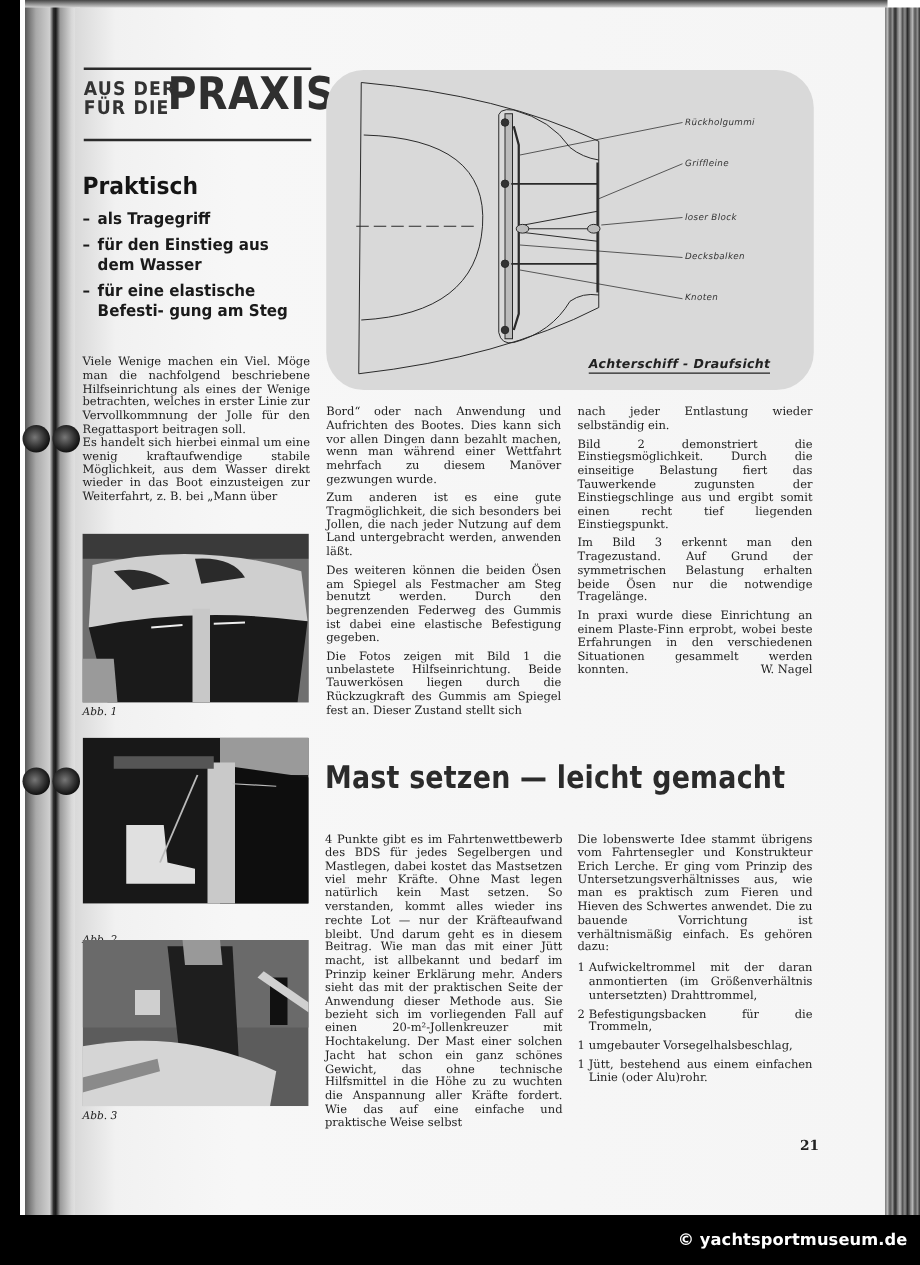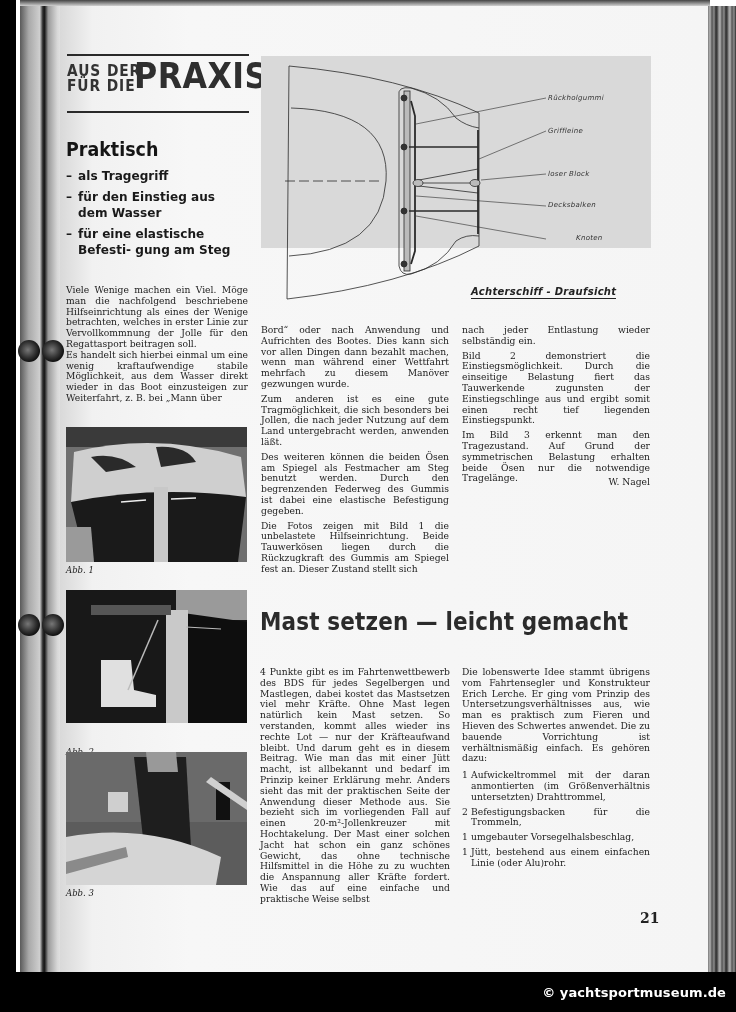--- a/index.html
+++ b/index.html
@@ -38,35 +38,35 @@
   .bullets li::before { content: "–"; position: absolute; left: 0; top: 0; }
 
   .body-text { position: absolute; font-size: 9.2px; line-height: 10.8px; text-align: justify; color: #222; hyphens: manual; }
   .body-text p { margin-bottom: 4px; }
   .body-text .sig { text-align: right; display: block; margin-top: -10.8px; }
 
   .figure { position: absolute; border: none; overflow: hidden; }
   .caption { position: absolute; font-size: 8.5px; font-style: italic; color: #222; }
 
   
-  .diagram { position: absolute; left: 245px; top: 56px; width: 390px; height: 192px; background: #d9d9d9; }
+  .diagram { position: absolute; left: 245px; top: 56px; width: 390px; height: 256px; background: #d9d9d9; border-radius: 30px; }
   .diagram svg { position: absolute; left: 0; top: 0; }
   .diag-label { position: absolute; font-family: "DejaVu Sans", sans-serif; font-style: italic; font-size: 7px; color: #333; letter-spacing: 0.3px; }
   .diag-title { position: absolute; left: 455px; top: 286px; font-family: "DejaVu Sans", sans-serif; font-style: italic; font-weight: bold;
     font-size: 10px; color: #222; border-bottom: 1px solid #222; padding-bottom: 1px; letter-spacing: 0.3px; }
 
   .h-mast { position: absolute; left: 244px; top: 607px; font-family: "DejaVu Sans", sans-serif; font-weight: bold;
     font-size: 25px; color: #2b2b2b; transform: scaleX(0.86); transform-origin: left; letter-spacing: 0.2px; }
 
   .list-items { margin-top: 2px; }
   .list-items .li { display: flex; margin-bottom: 4px; }
   .list-items .n { width: 9px; flex: 0 0 9px; }
   .list-items .t { flex: 1; text-align: justify; }
 
-  .page-number { position: absolute; left: 624px; top: 910px; font-size: 14px; font-weight: bold; color: #222; }
+  .page-number { position: absolute; left: 624px; top: 910px; font-size: 11px; font-weight: bold; color: #222; }
 </style>
 </head>
 <body>
 
 <div class="scan">
   <div class="page-top-shadow"></div>
   <div class="binding"></div>
   <div class="page"></div>
   <div class="page-edges"></div>
   <div class="ring" style="left:2px;top:340px;"></div>
@@ -122,34 +122,35 @@
         <line x1="218" y1="103" x2="285" y2="75" stroke-width="0.6"></line>
         <line x1="220" y1="124" x2="285" y2="118" stroke-width="0.6"></line>
         <line x1="155" y1="140" x2="285" y2="150" stroke-width="0.6"></line>
         <line x1="155" y1="160" x2="285" y2="183" stroke-width="0.6"></line>
       </g>
     </svg>
     <div class="diag-label" style="left:287px;top:38px;">Rückholgummi</div>
     <div class="diag-label" style="left:287px;top:71px;">Griffleine</div>
     <div class="diag-label" style="left:287px;top:114px;">loser Block</div>
     <div class="diag-label" style="left:287px;top:145px;">Decksbalken</div>
-    <div class="diag-label" style="left:287px;top:178px;margin-left:28px;">Knoten</div>
+    <div class="diag-label" style="left:287px;top:178px;">Knoten</div>
   </div>
   <div class="diag-title">Achterschiff - Draufsicht</div>
 
   <div class="body-text" style="left:245px;top:325px;width:188px;">
     <p>Bord“ oder nach Anwendung und Aufrichten des Bootes. Dies kann sich vor allen Dingen dann bezahlt machen, wenn man während einer Wettfahrt mehrfach zu diesem Manöver gezwungen wurde.</p>
     <p>Zum anderen ist es eine gute Tragmöglichkeit, die sich besonders bei Jollen, die nach jeder Nutzung auf dem Land untergebracht werden, anwenden läßt.</p>
     <p>Des weiteren können die beiden Ösen am Spiegel als Festmacher am Steg benutzt werden. Durch den begrenzenden Federweg des Gummis ist dabei eine elastische Befestigung gegeben.</p>
     <p>Die Fotos zeigen mit Bild 1 die unbelastete Hilfseinrichtung. Beide Tauwerkösen liegen durch die Rückzugkraft des Gummis am Spiegel fest an. Dieser Zustand stellt sich</p>
   </div>
   <div class="body-text" style="left:446px;top:325px;width:188px;">
     <p>nach jeder Entlastung wieder selbständig ein.</p>
     <p>Bild 2 demonstriert die Einstiegsmöglichkeit. Durch die einseitige Belastung fiert das Tauwerkende zugunsten der Einstiegschlinge aus und ergibt somit einen recht tief liegenden Einstiegspunkt.</p>
     <p>Im Bild 3 erkennt man den Tragezustand. Auf Grund der symmetrischen Belastung erhalten beide Ösen nur die notwendige Tragelänge.</p>
+    <p style="margin-bottom:0">In praxi wurde diese Einrichtung an einem Plaste-Finn erprobt, wobei beste Erfahrungen in den verschiedenen Situationen gesammelt werden konnten.</p>
     <span class="sig">W. Nagel</span>
   </div>
 
   <div class="figure" style="left:50px;top:427px;width:181px;height:135px;background:#8a8a8a;">
     <svg width="181" height="135">
       <rect width="181" height="135" fill="#6f6f6f"></rect>
       <rect x="0" y="0" width="181" height="20" fill="#3a3a3a"></rect>
       <path d="M8 25 Q90 5 175 30 L180 70 L5 75 Z" fill="#cfcfcf"></path>
       <path d="M25 30 Q50 25 70 40 L40 45 Z M90 20 Q120 18 130 35 L95 40 Z" fill="#2a2a2a"></path>
       <path d="M5 75 Q90 58 180 70 L172 135 L20 135 Z" fill="#1a1a1a"></path>

